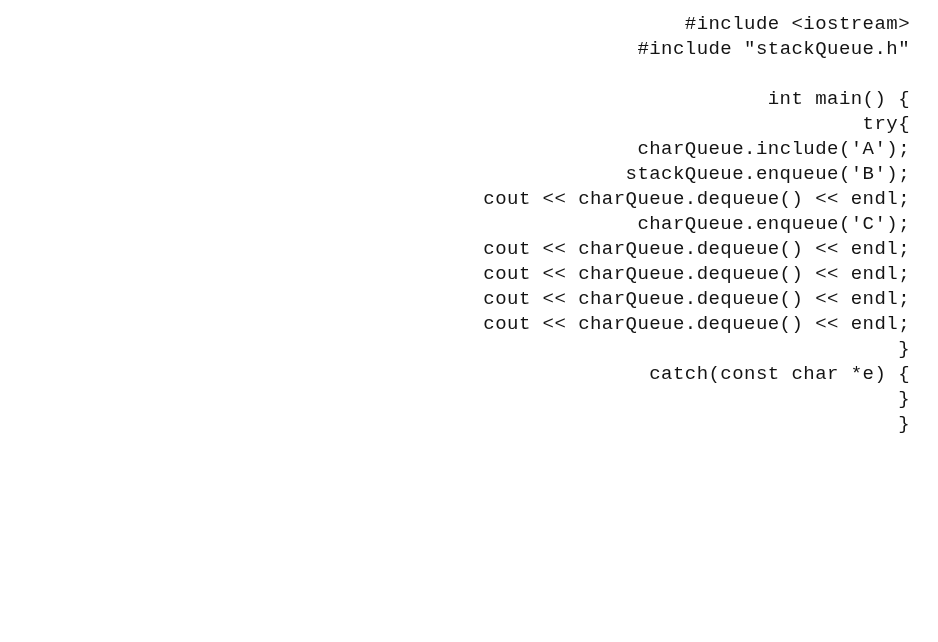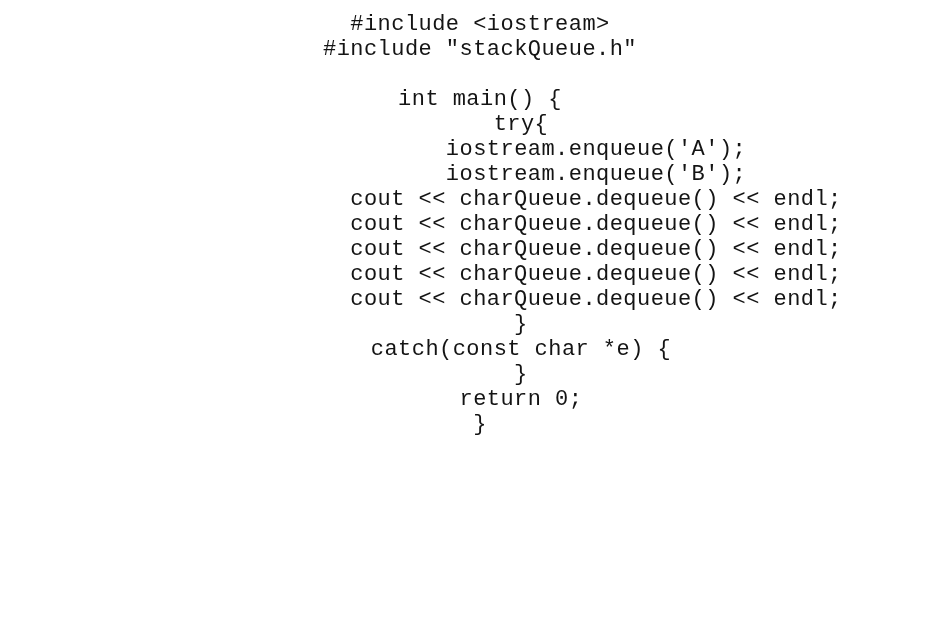--- a/index.html
+++ b/index.html
@@ -15,46 +15,46 @@
     font-family: "Liberation Mono", "DejaVu Sans Mono", monospace;
   }
   #code-listing {
     position: absolute;
     left: 50px;
     top: 12px;
     width: 860px;
   }
   .code-line {
     font-family: "Liberation Mono", "DejaVu Sans Mono", monospace;
-    font-size: 22px;
+    font-size: 19px;
     line-height: 25px;
     height: 25px;
     color: #141414;
     white-space: pre;
     letter-spacing: 0.45px;
-    text-align: center;
+    text-align: right;
   }
   .code-line.blank {
     color: transparent;
   }
 </style>
 </head>
 <body style="background: rgb(255, 255, 255);">
 
 <div id="code-listing" style="color: rgb(20, 20, 20);">
     <div class="code-line">#include &lt;iostream&gt;</div>
     <div class="code-line">#include "stackQueue.h"</div>
     <div class="code-line blank">&nbsp;</div>
     <div class="code-line">int main() {</div>
     <div class="code-line">      try{</div>
-    <div class="code-line">                 iostream.enqueue('A');</div>
-    <div class="code-line">                 iostream.enqueue('B');</div>
+    <div class="code-line">                 charQueue.include('A');</div>
+    <div class="code-line">                 stackQueue.enqueue('B');</div>
     <div class="code-line">                 cout &lt;&lt; charQueue.dequeue() &lt;&lt; endl;</div>
+    <div class="code-line">                 charQueue.enqueue('C');</div>
     <div class="code-line">                 cout &lt;&lt; charQueue.dequeue() &lt;&lt; endl;</div>
     <div class="code-line">                 cout &lt;&lt; charQueue.dequeue() &lt;&lt; endl;</div>
     <div class="code-line">                 cout &lt;&lt; charQueue.dequeue() &lt;&lt; endl;</div>
     <div class="code-line">                 cout &lt;&lt; charQueue.dequeue() &lt;&lt; endl;</div>
     <div class="code-line">      }</div>
     <div class="code-line">      catch(const char *e) {</div>
     <div class="code-line">      }</div>
-    <div class="code-line">      return 0;</div>
     <div class="code-line">}</div>
   </div>
 
 </body></html>

